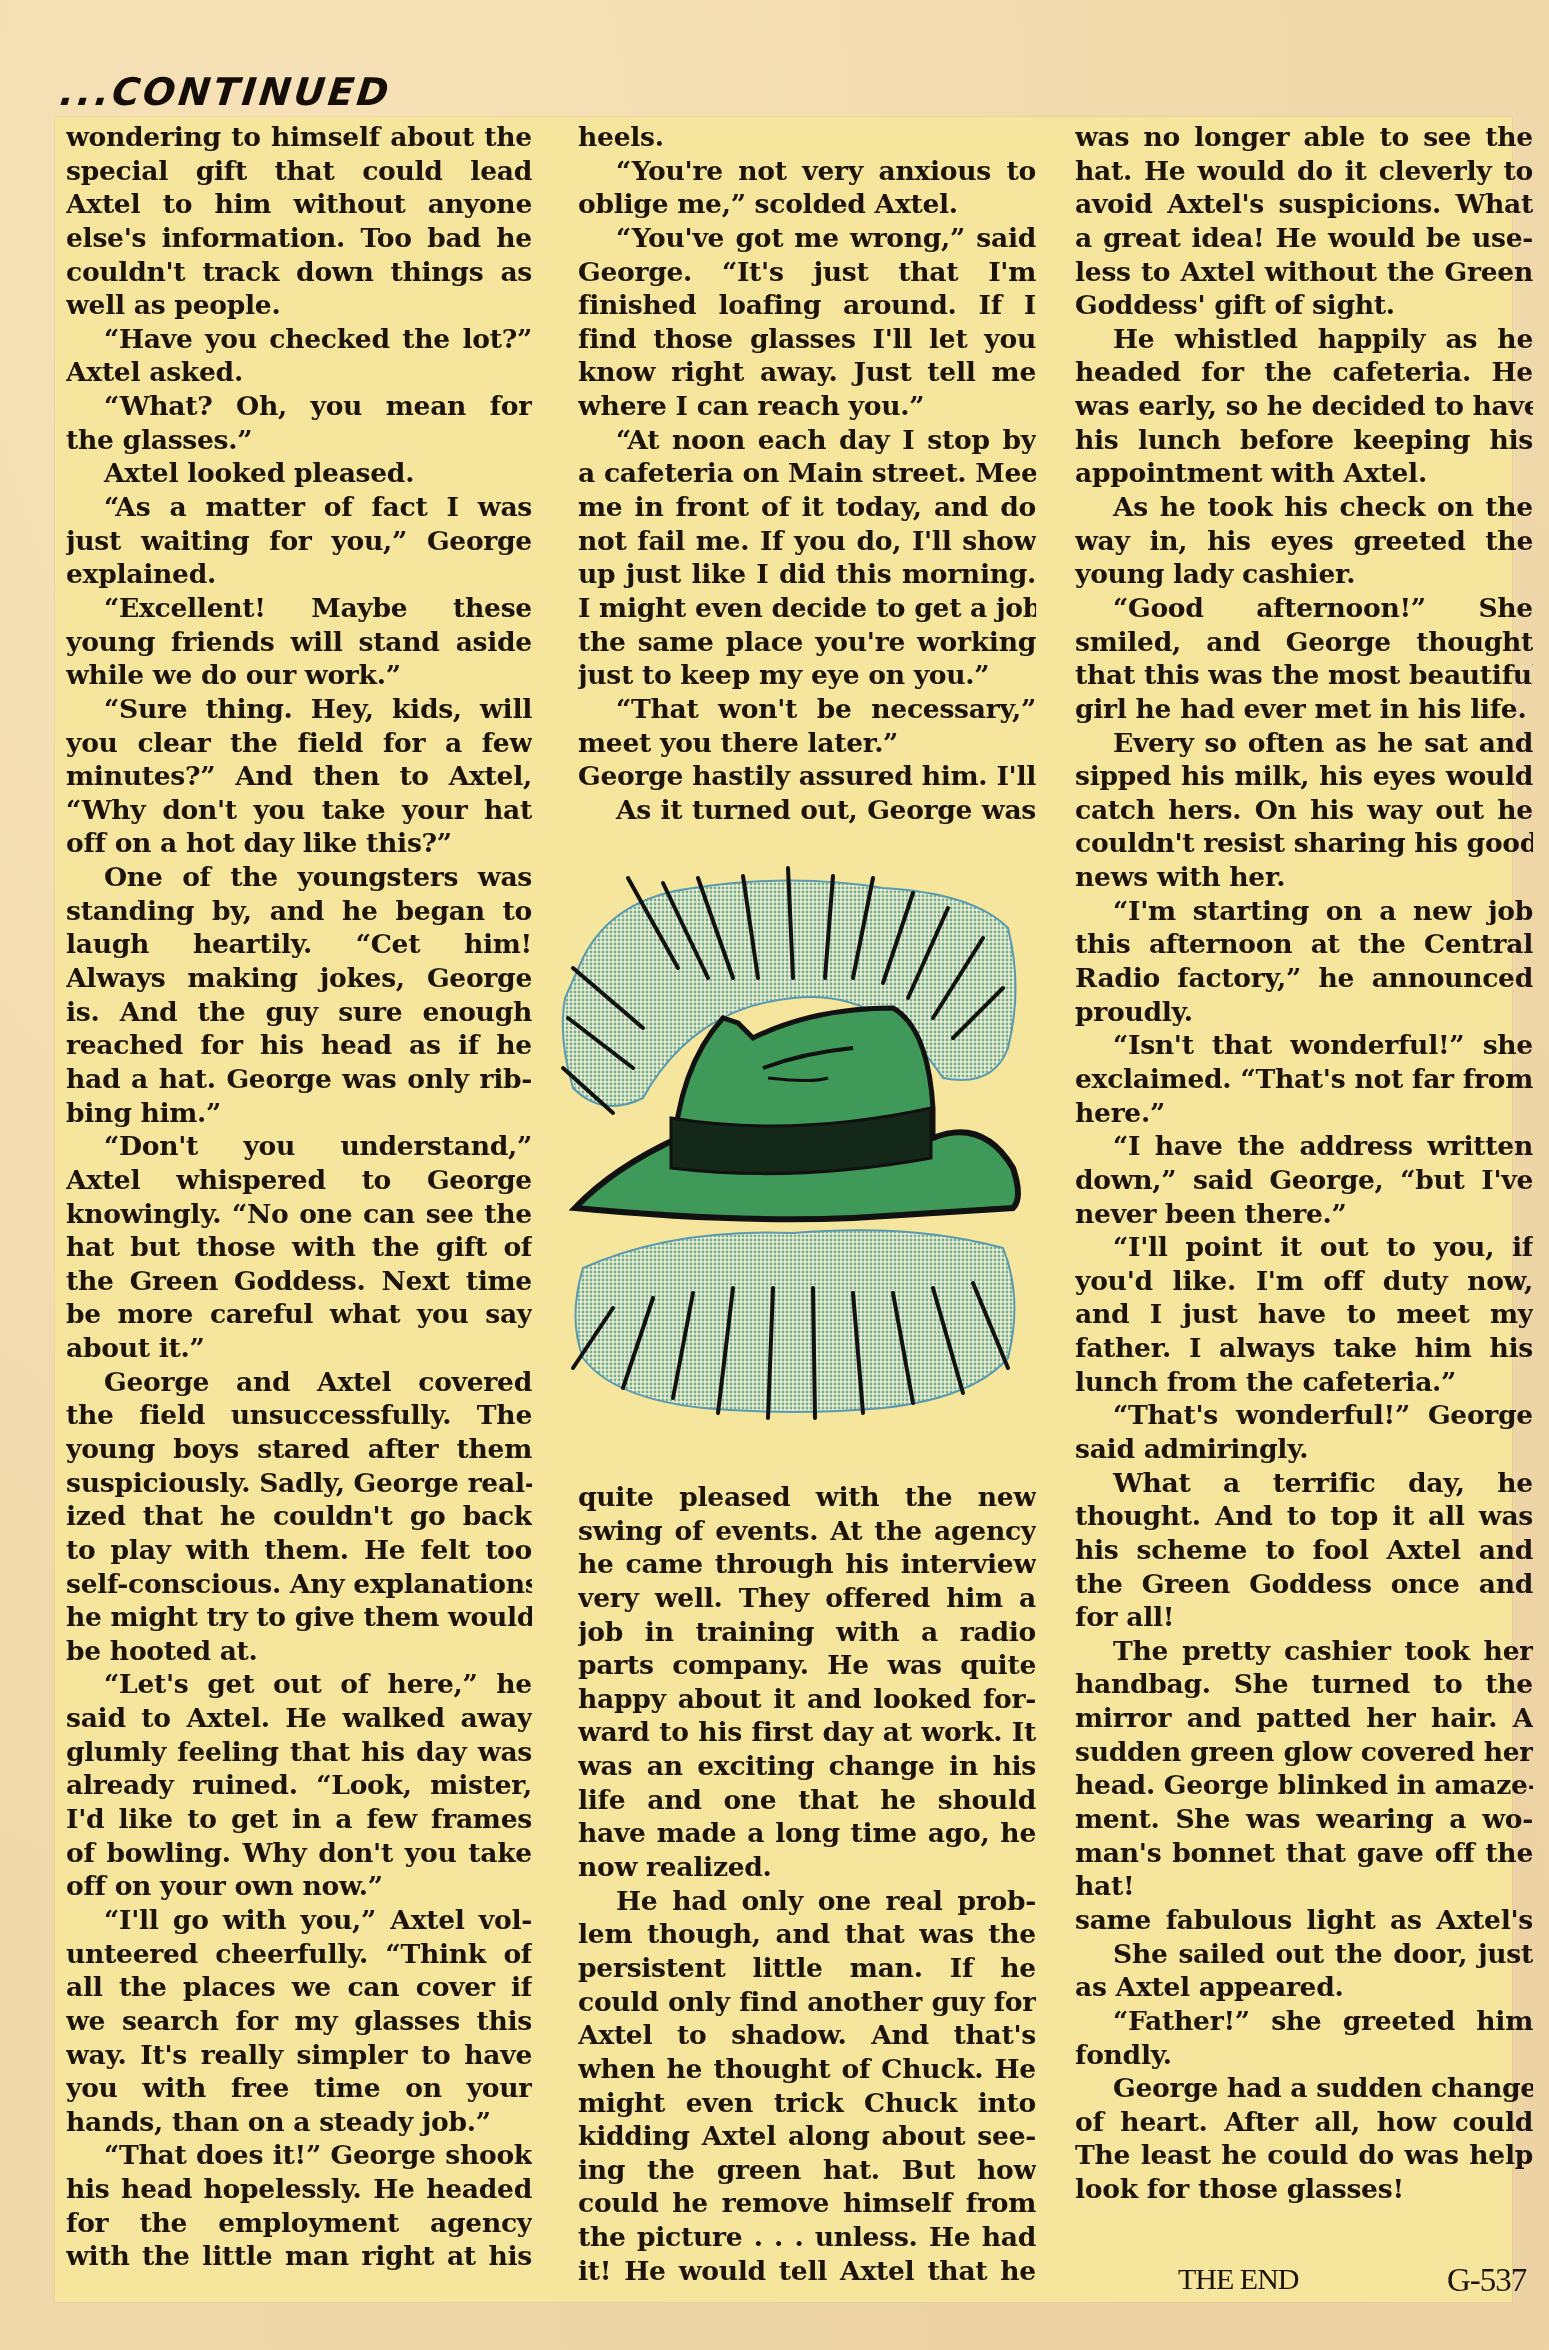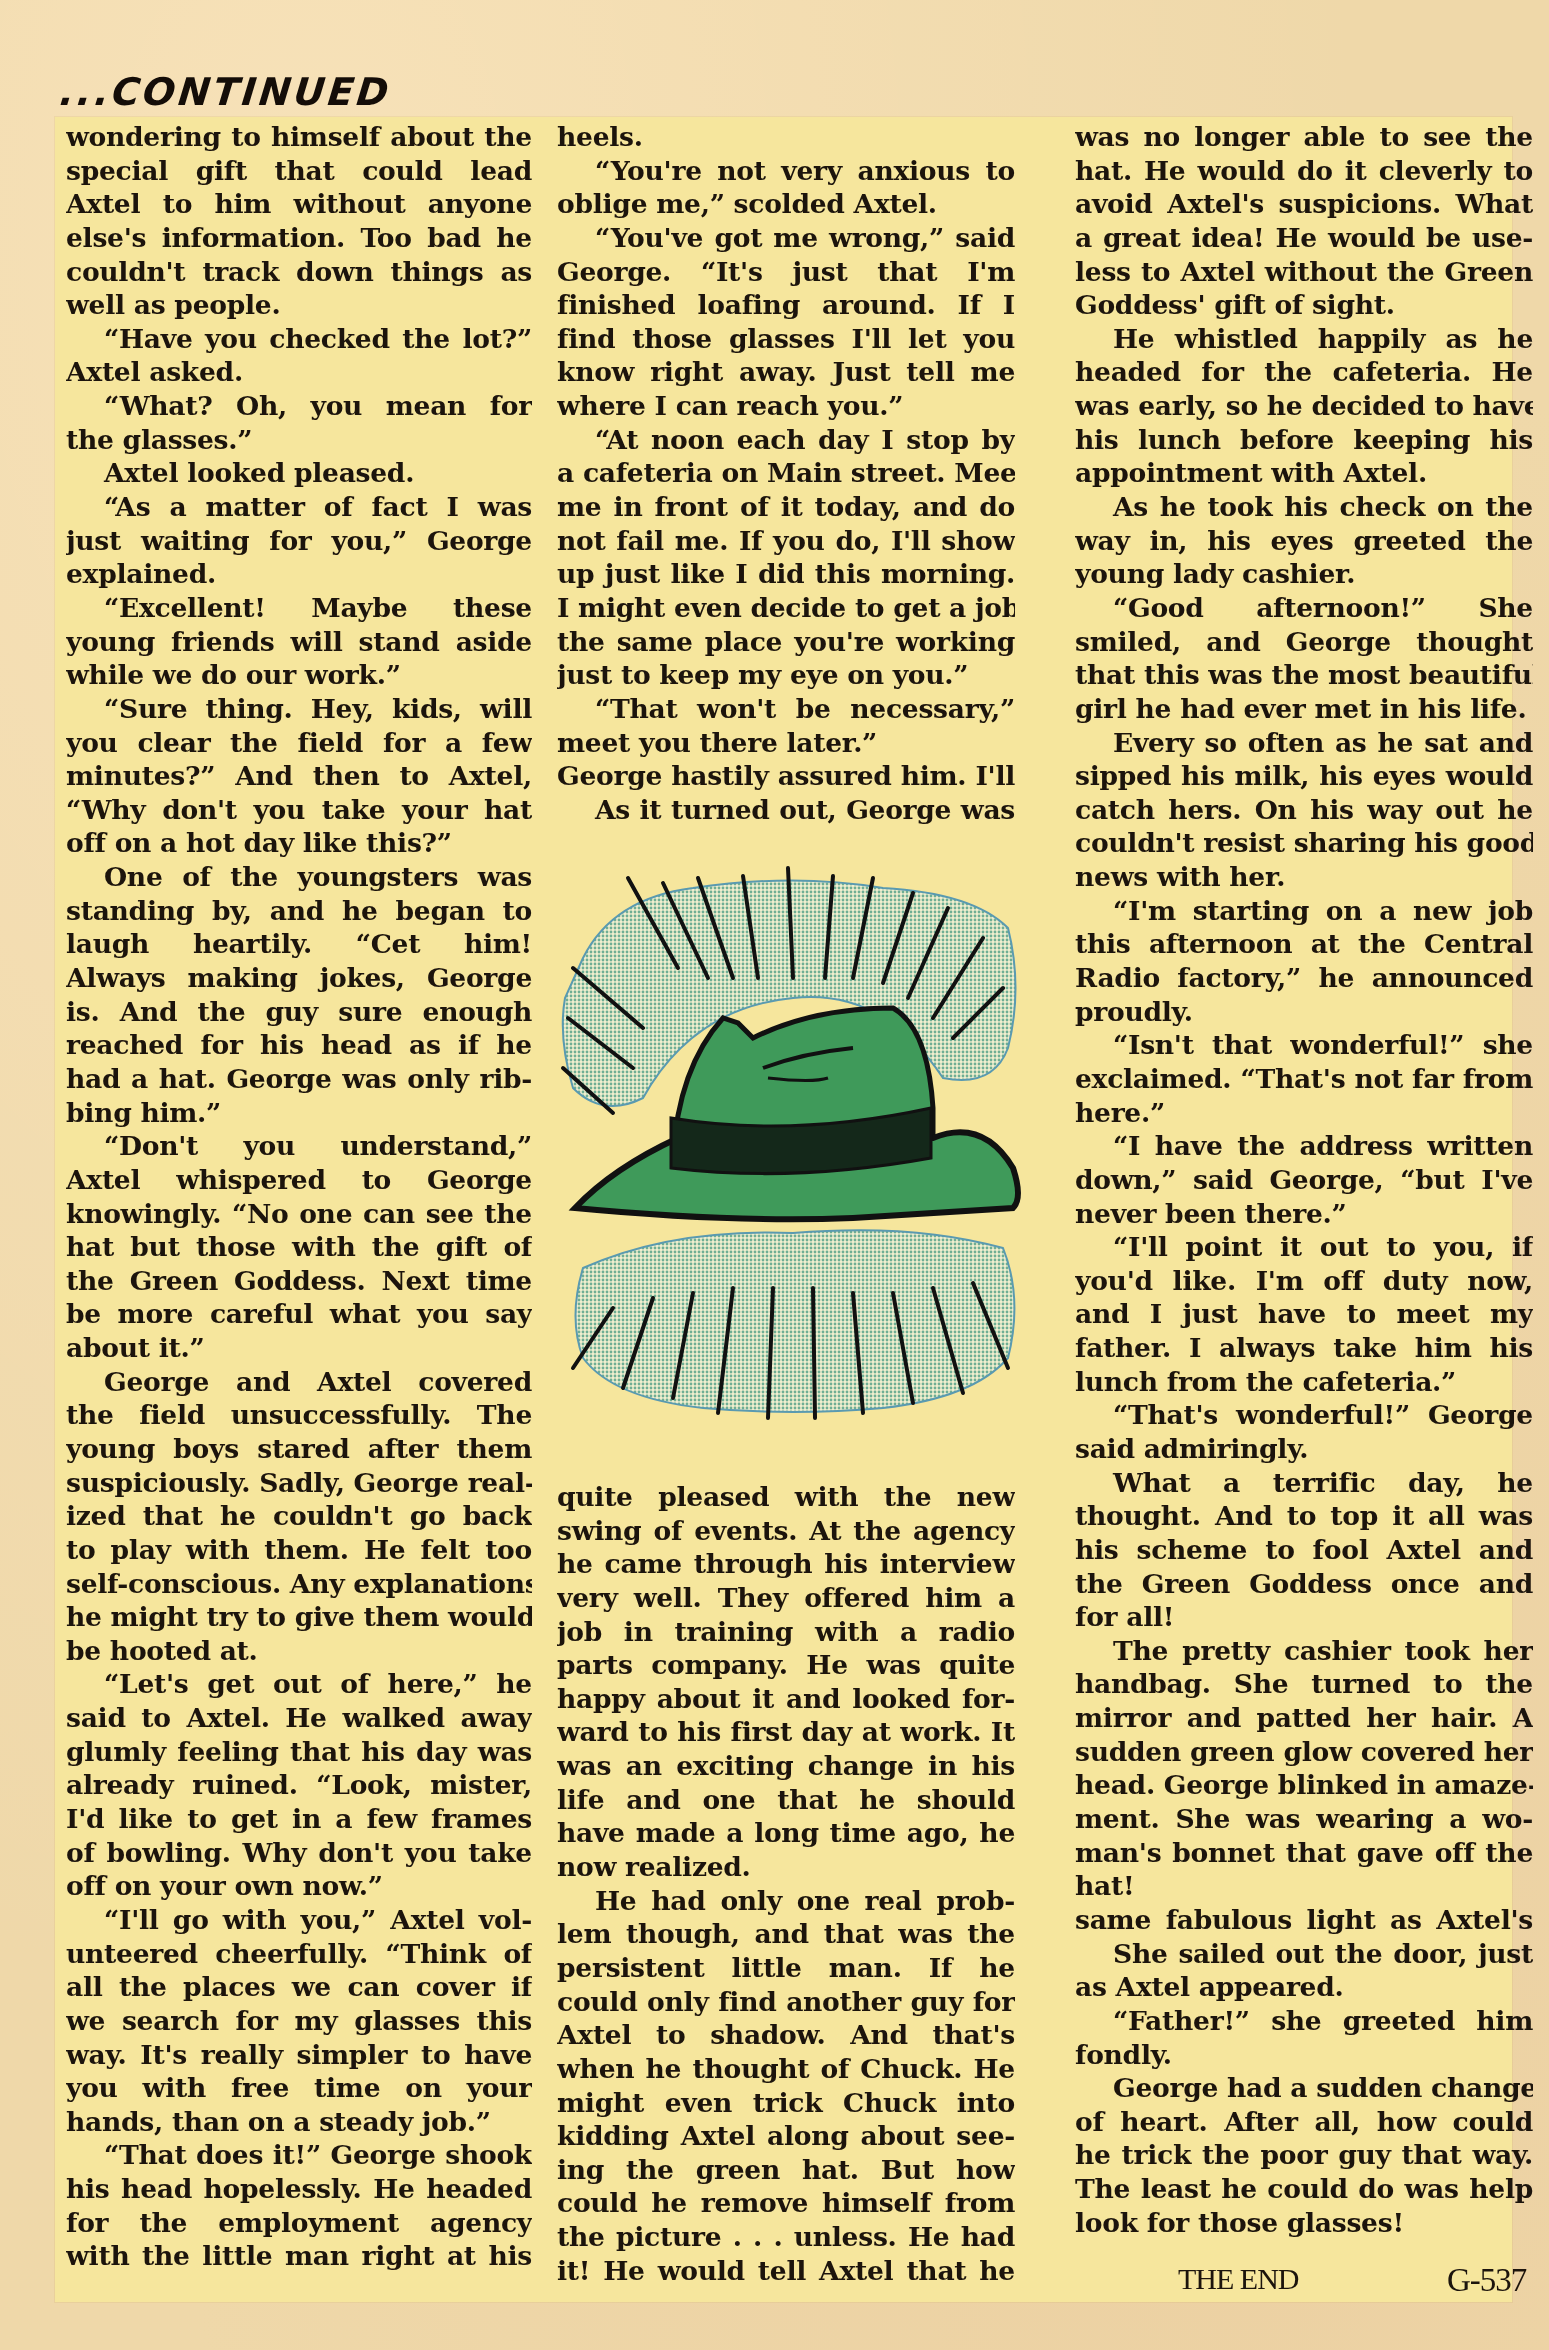--- a/index.html
+++ b/index.html
@@ -22,21 +22,21 @@
     position: absolute; left: 55px; top: 117px; width: 1457px; height: 2185px;
     background: #f6e69d;
     box-shadow: 0 0 0 1px rgba(200,170,90,0.15);
   }
   .column {
     position: absolute; top: 120px; width: 466px;
     font-weight: bold; font-size: 26.6px; line-height: 33.65px;
     letter-spacing: -0.3px;
   }
   .col-left { left: 66px; }
-  .col-middle { left: 557px; width: 458px; }
+  .col-middle { left: 578px; width: 458px; }
   .col-right { left: 1043px; width: 458px; margin-left: 32px; }
   .line {
     display: block; height: 33.65px; white-space: nowrap;
     text-align: justify; text-align-last: justify; overflow: hidden;
   }
   .line.indent { padding-left: 38px; }
   .line.last { text-align-last: left; }
   .illustration {
     position: absolute; left: 553px; top: 838px; width: 480px; height: 640px;
     background: #f6e69d;
@@ -284,19 +284,18 @@
     <span class="line">ment. She was wearing a wo-</span>
     <span class="line">man's bonnet that gave off the</span>
     <span class="line last">hat!</span>
     <span class="line">same fabulous light as Axtel's</span>
     <span class="line indent">She sailed out the door, just</span>
     <span class="line last">as Axtel appeared.</span>
     <span class="line indent">“Father!” she greeted him</span>
     <span class="line last">fondly.</span>
     <span class="line indent">George had a sudden change</span>
     <span class="line">of heart. After all, how could</span>
-    <span class="line">he trick the poor guy that way.</span>
     <span class="line">The least he could do was help</span>
     <span class="line last">look for those glasses!</span>
   </div>
 
 <div class="footer-end">THE END</div>
 <div class="footer-code">G-537</div>
 
 </body></html>

